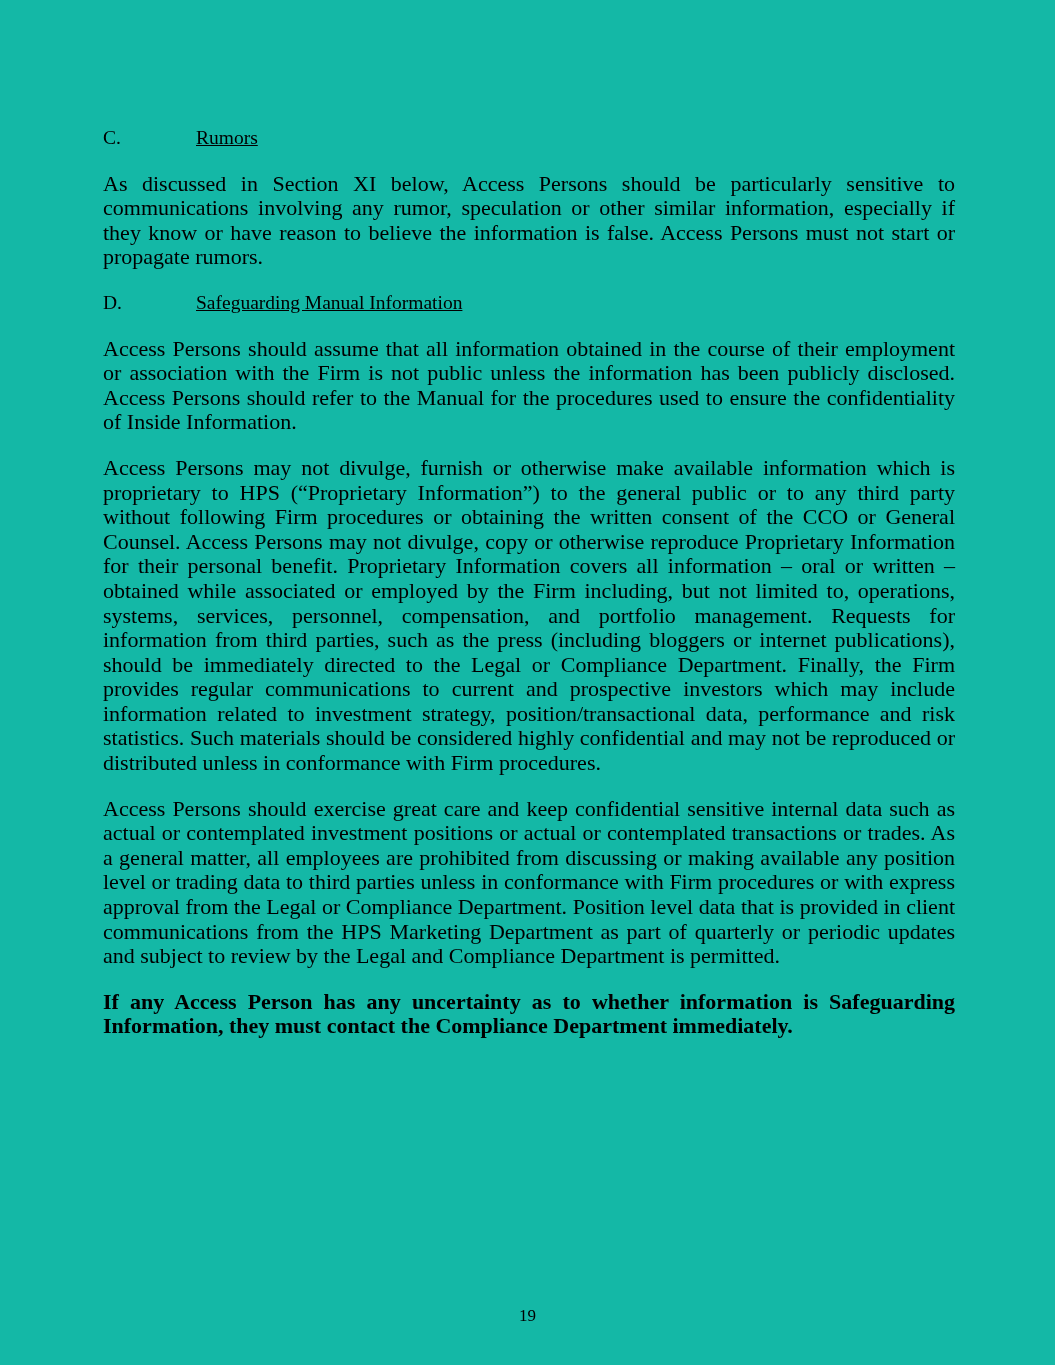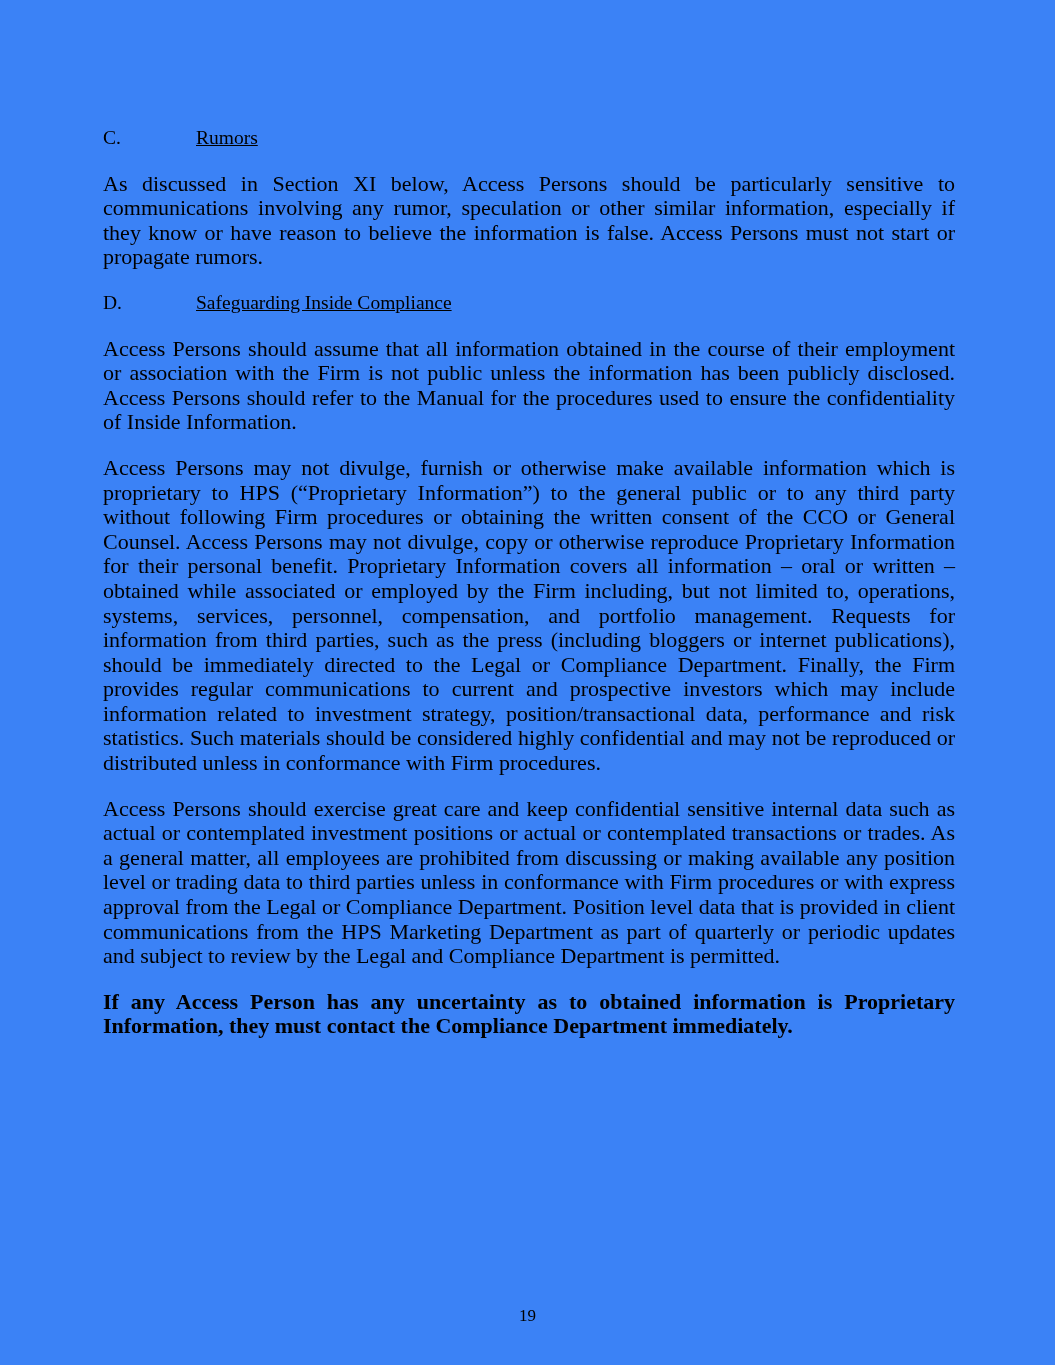--- a/index.html
+++ b/index.html
@@ -7,21 +7,21 @@
   body {
     width: 1055px;
     height: 1365px;
     position: relative;
     font-family: "Liberation Serif", "DejaVu Serif", serif;
     color: #000000;
   }
   .page {
     position: absolute;
     inset: 0;
-    background: #3b82f6;
+    background: #14b8a6;
     overflow: hidden;
   }
   .content {
     position: absolute;
     left: 103px;
     top: 126px;
     width: 852px;
   }
   .heading {
     font-size: 19.5px;
@@ -60,24 +60,24 @@
 
 <div class="page">
   <div class="content">
 
     <div class="heading">
       <span class="letter">C.</span><span class="label">Rumors</span>
     </div>
     <p class="body-para">As discussed in Section XI below, Access Persons should be particularly sensitive to communications involving any rumor, speculation or other similar information, especially if they know or have reason to believe the information is false.  Access Persons must not start or propagate rumors.</p>
 
     <div class="heading">
-      <span class="letter">D.</span><span class="label">Safeguarding Inside Compliance</span>
+      <span class="letter">D.</span><span class="label">Safeguarding Manual Information</span>
     </div>
     <p class="body-para">Access Persons should assume that all information obtained in the course of their employment or association with the Firm is not public unless the information has been publicly disclosed. Access Persons should refer to the Manual for the procedures used to ensure the confidentiality of Inside Information.</p>
 
     <p class="body-para">Access Persons may not divulge, furnish or otherwise make available information which is proprietary to HPS (“Proprietary Information”) to the general public or to any third party without following Firm procedures or obtaining the written consent of the CCO or General Counsel. Access Persons may not divulge, copy or otherwise reproduce Proprietary Information for their personal benefit. Proprietary Information covers all information – oral or written – obtained while associated or employed by the Firm including, but not limited to, operations, systems, services, personnel, compensation, and portfolio management. Requests for information from third parties, such as the press (including bloggers or internet publications), should be immediately directed to the Legal or Compliance Department. Finally, the Firm provides regular communications to current and prospective investors which may include information related to investment strategy, position/transactional data, performance and risk statistics. Such materials should be considered highly confidential and may not be reproduced or distributed unless in conformance with Firm procedures.</p>
     <p class="body-para">Access Persons should exercise great care and keep confidential sensitive internal data such as actual or contemplated investment positions or actual or contemplated transactions or trades. As a general matter, all employees are prohibited from discussing or making available any position level or trading data to third parties unless in conformance with Firm procedures or with express approval from the Legal or Compliance Department. Position level data that is provided in client communications from the HPS Marketing Department as part of quarterly or periodic updates and subject to review by the Legal and Compliance Department is permitted.</p>
-    <p class="body-para bold-para">If any Access Person has any uncertainty as to obtained information is Proprietary Information, they must contact the Compliance Department immediately.</p>
+    <p class="body-para bold-para">If any Access Person has any uncertainty as to whether information is Safeguarding Information, they must contact the Compliance Department immediately.</p>
 
   </div>
 
   <div class="page-number">19</div>
 </div>
 
 </body></html>

